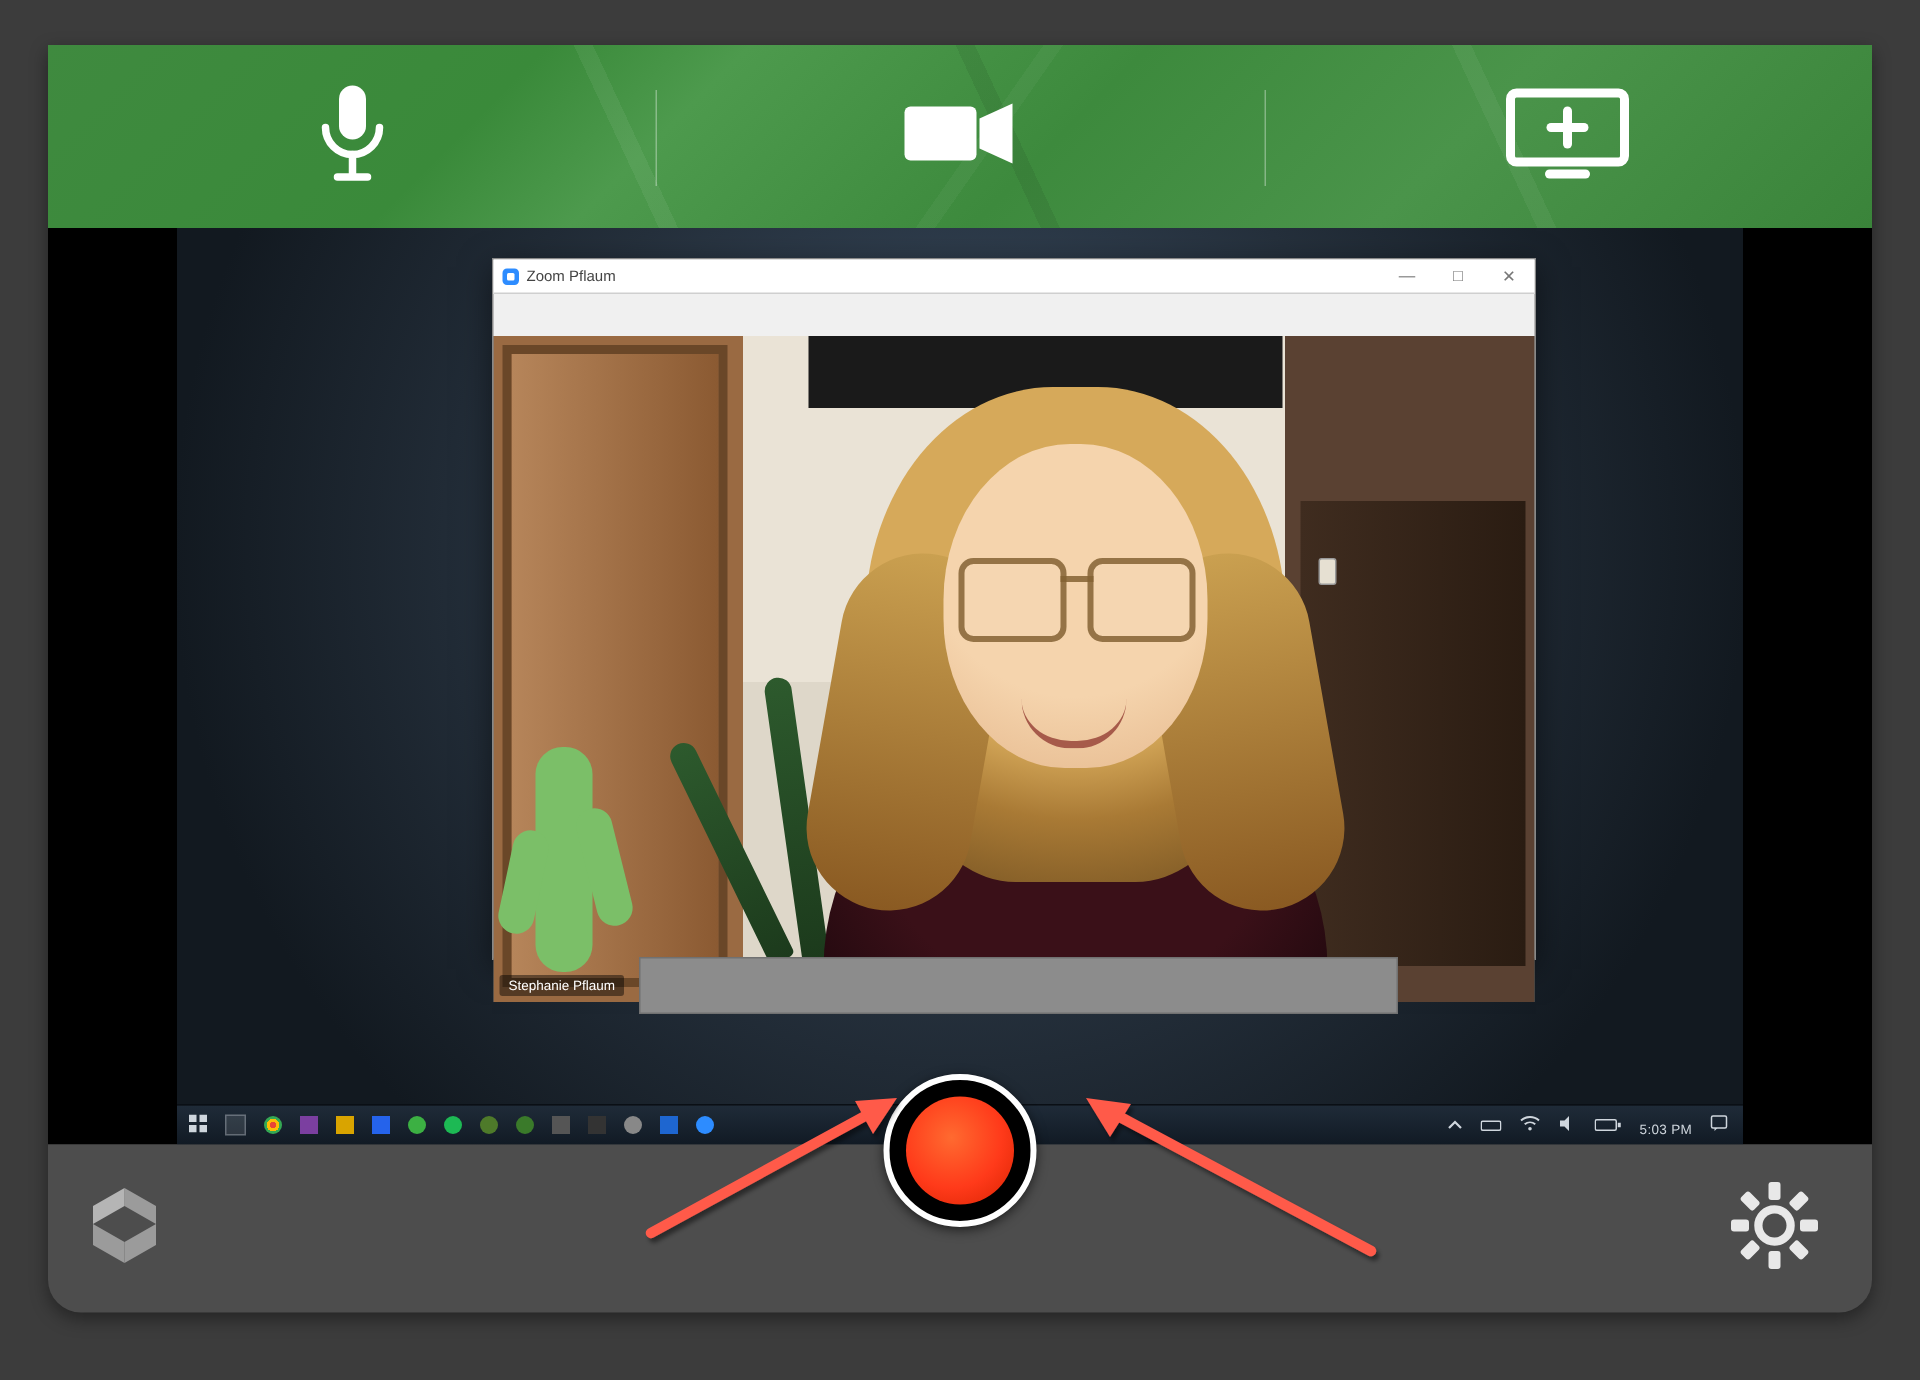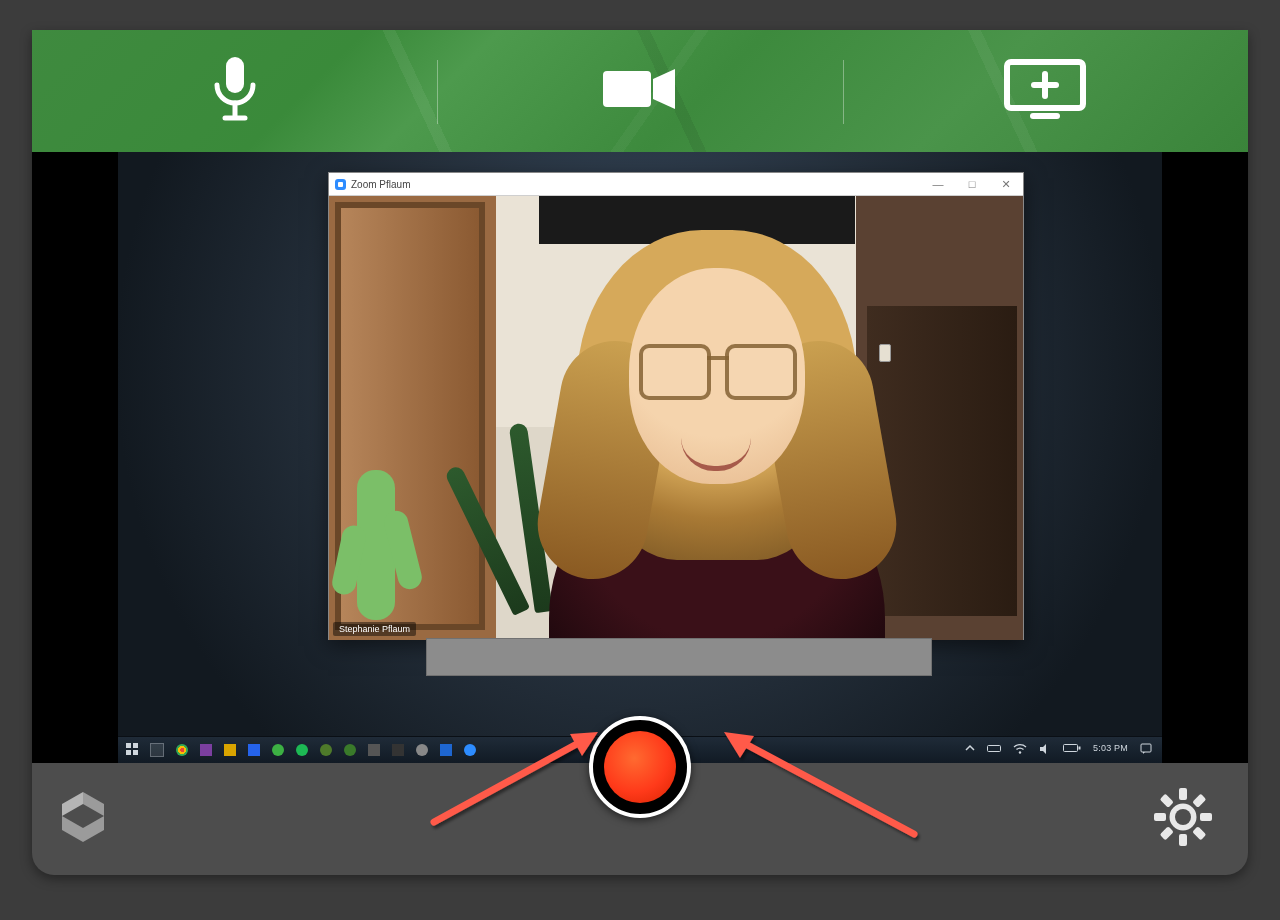--- a/index.html
+++ b/index.html
@@ -114,20 +114,21 @@
   .zoom-ctl {
     width: 34px; text-align:center; color:#777; font-size:11px;
   }
 
   .zoom-video {
     position: relative;
     width: 100%;
     height: 444px;
     overflow: hidden;
     background: #111;
+    margin-top: 28px;
   }
   
   .room {
     position:absolute; inset:0;
     background:
       linear-gradient(90deg, #9a6a42 0 24%, transparent 24%),                
       linear-gradient(90deg, transparent 76%, #5a4132 76% 100%),             
       linear-gradient(180deg, #eae3d6 0 52%, #ded7c9 52% 100%);              
   }
   .door-frame {
@@ -244,21 +245,21 @@
     background: linear-gradient(180deg,#1f2b38,#111a24);
     border-top:1px solid #0a0f15;
     display:flex;
     align-items:center;
     color:#cfd6dd;
     font-size:10px;
   }
   .tb-icons { display:flex; align-items:center; gap:12px; padding-left:8px; }
   .tb-icons .sq { width:12px; height:12px; background:#cfd6dd22; border:1px solid #cfd6dd55; }
   .tb-icons .dot { width:12px; height:12px; border-radius:50%; }
-  .tb-right { margin-left:auto; display:flex; align-items:flex-start; gap:12px; padding-right:10px; }
+  .tb-right { margin-left:auto; display:flex; align-items:flex-end; gap:12px; padding-right:10px; }
   .clock { font-size:9px; letter-spacing:0.2px; }
 
   
   .bottom-bar {
     position:absolute;
     left:0;
     bottom:0;
     width:100%;
     height:112px;
     display:flex;

